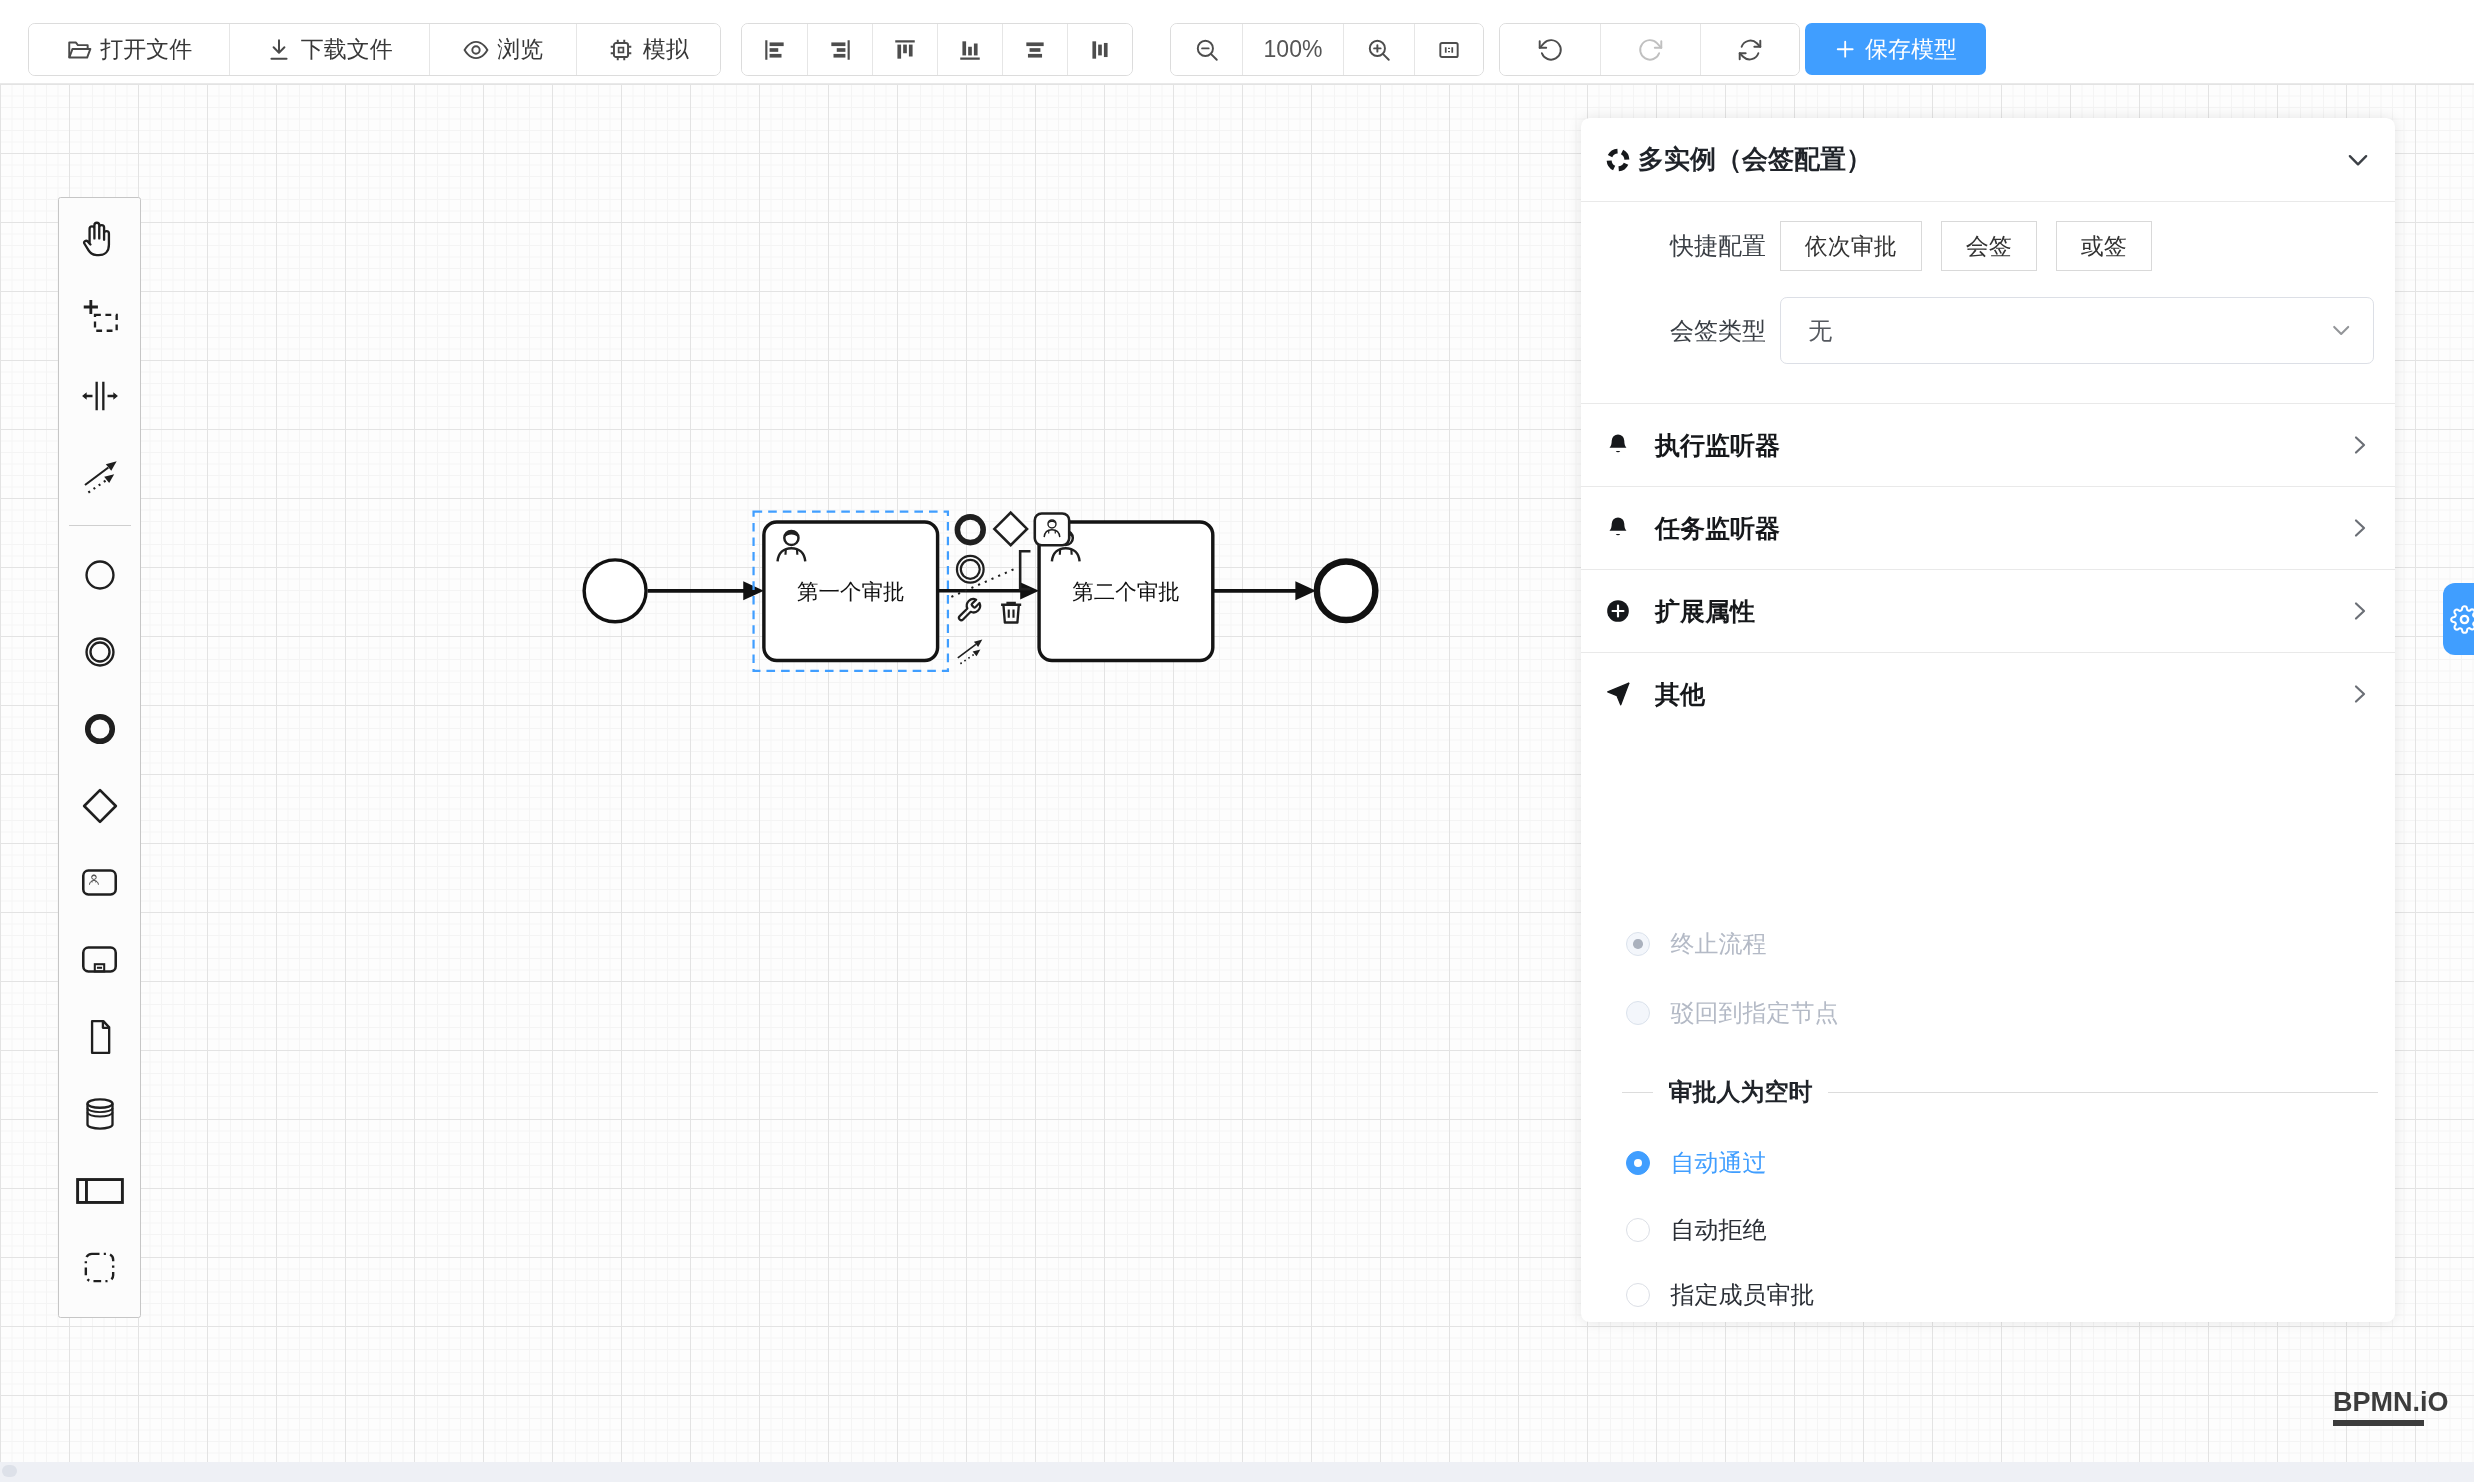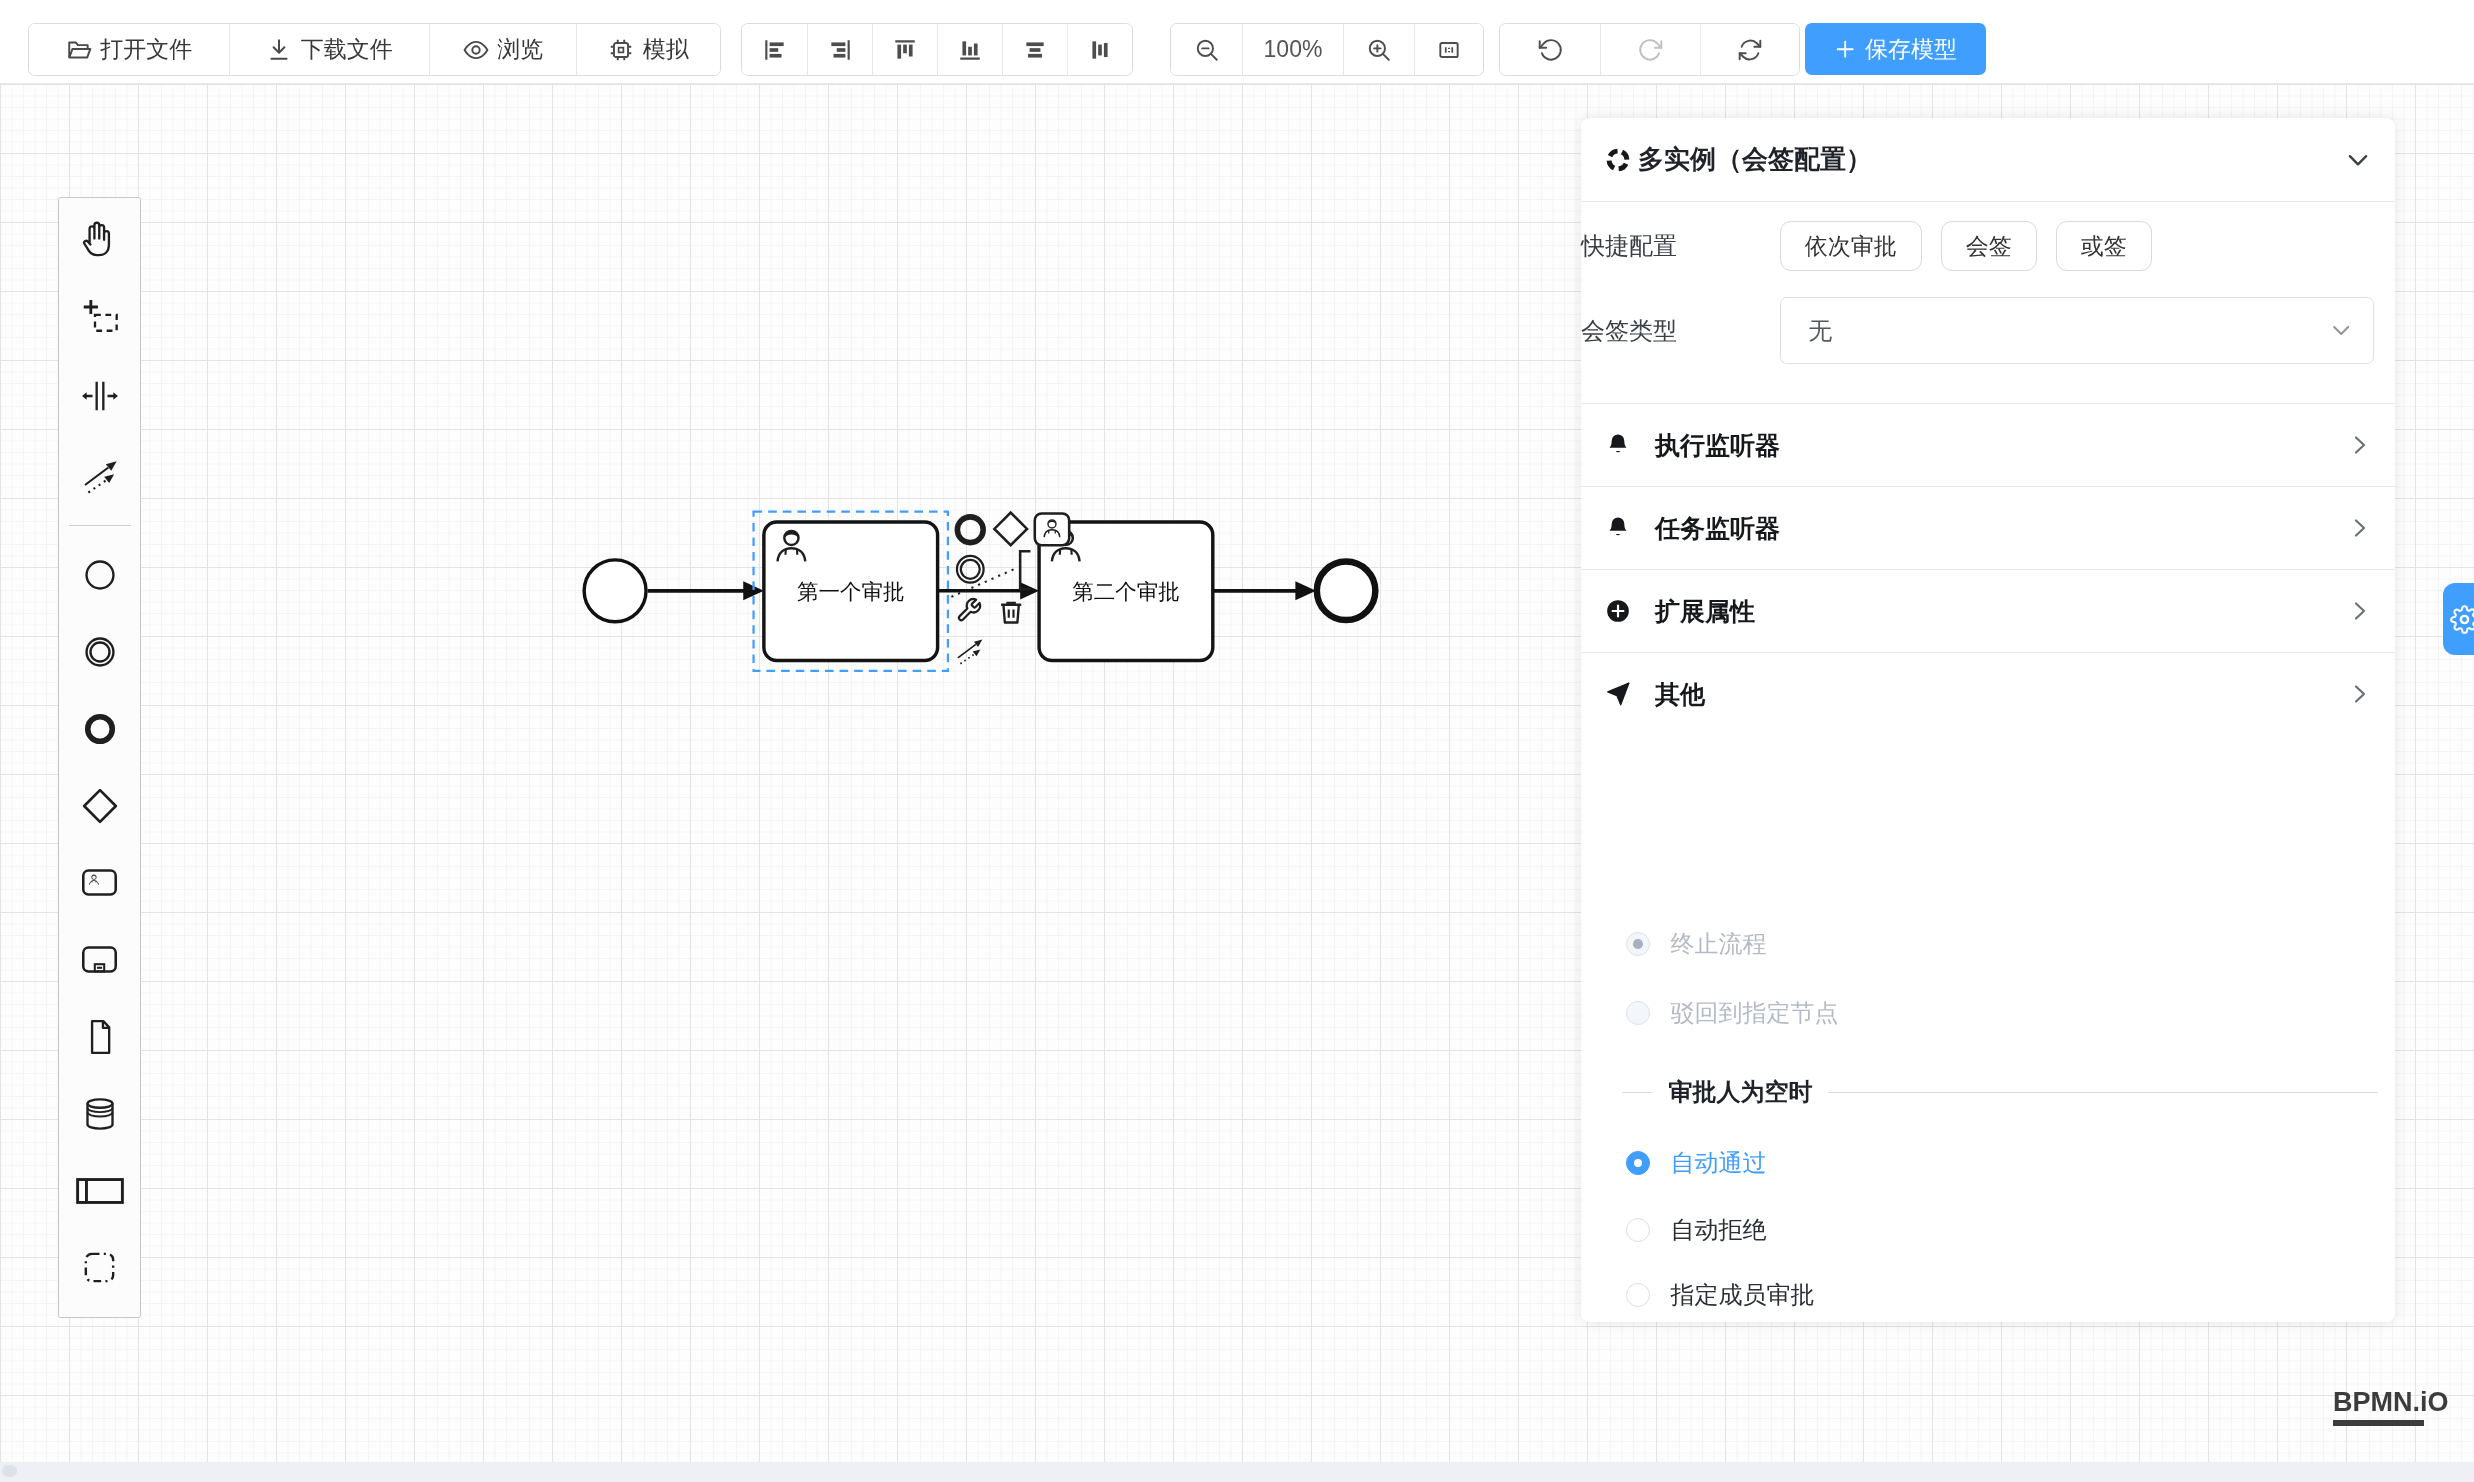--- a/index.html
+++ b/index.html
@@ -34,22 +34,22 @@
   .pal-sep { width:100%; height:22.4px; display:flex; align-items:center; }
   .pal-sep div { width:62px; margin:0 auto; border-top:0.9px solid #cfcfcf; }
 
   
   .panel { position:absolute; left:1581px; top:118px; width:814px; height:1204px; background:#fff; border-radius:8.6px; box-shadow:0 0 13.8px rgba(0,0,0,.10); z-index:20; color:#1f2329; }
   .p-header { position:absolute; left:0; right:0; top:0; height:83px; display:flex; align-items:center; padding:0 24px; }
   .p-header .title { font-size:26px; font-weight:700; margin-left:6.9px; }
   .p-header .sp { flex:1; }
   .p-divider { position:absolute; left:0; right:0; top:83px; border-top:0.9px solid #e9e9e9; }
   .p-row { position:absolute; left:0; right:20.6px; display:flex; align-items:center; }
-  .p-label { width:185px; font-size:24px; color:#3a3f45; flex:none; margin-right:13.8px; }
-  .q-btn { height:50px; padding:1px 24px; border:0.9px solid #d9d9d9; border-radius:11px; background:#fff; font-size:23px; color:#333; display:flex; align-items:center; margin-right:19px; }
+  .p-label { width:185px; text-align:right; font-size:24px; color:#3a3f45; flex:none; margin-right:13.8px; }
+  .q-btn { height:50px; padding:1px 24px; border:0.9px solid #d9d9d9; border-radius:0; background:#fff; font-size:23px; color:#333; display:flex; align-items:center; margin-right:19px; }
   .sel-box { flex:1; height:67px; border:0.9px solid #dcdfe6; border-radius:6.9px; background:#fff; display:flex; align-items:center; padding:0 20.6px 0 27.5px; }
   .sel-box .val { font-size:24px; color:#55595f; flex:1; }
   .sections { position:absolute; left:0; right:0; top:285px; }
   .sec-row { height:83px; border-top:0.9px solid #e9e9e9; display:flex; align-items:center; padding:0 24px; }
   .sec-row .t { font-size:25px; font-weight:600; color:#16181b; margin-left:24px; }
   .sec-row .sp { flex:1; }
   .div-title { position:absolute; left:41px; right:17px; height:34px; display:flex; align-items:center; }
   .div-title .l1 { width:31px; border-top:1.7px solid #dcdcdc; }
   .div-title .tx { font-size:24px; font-weight:700; color:#1f2329; margin:0 15.5px; }
   .div-title .l2 { flex:1; border-top:1.7px solid #dcdcdc; }

